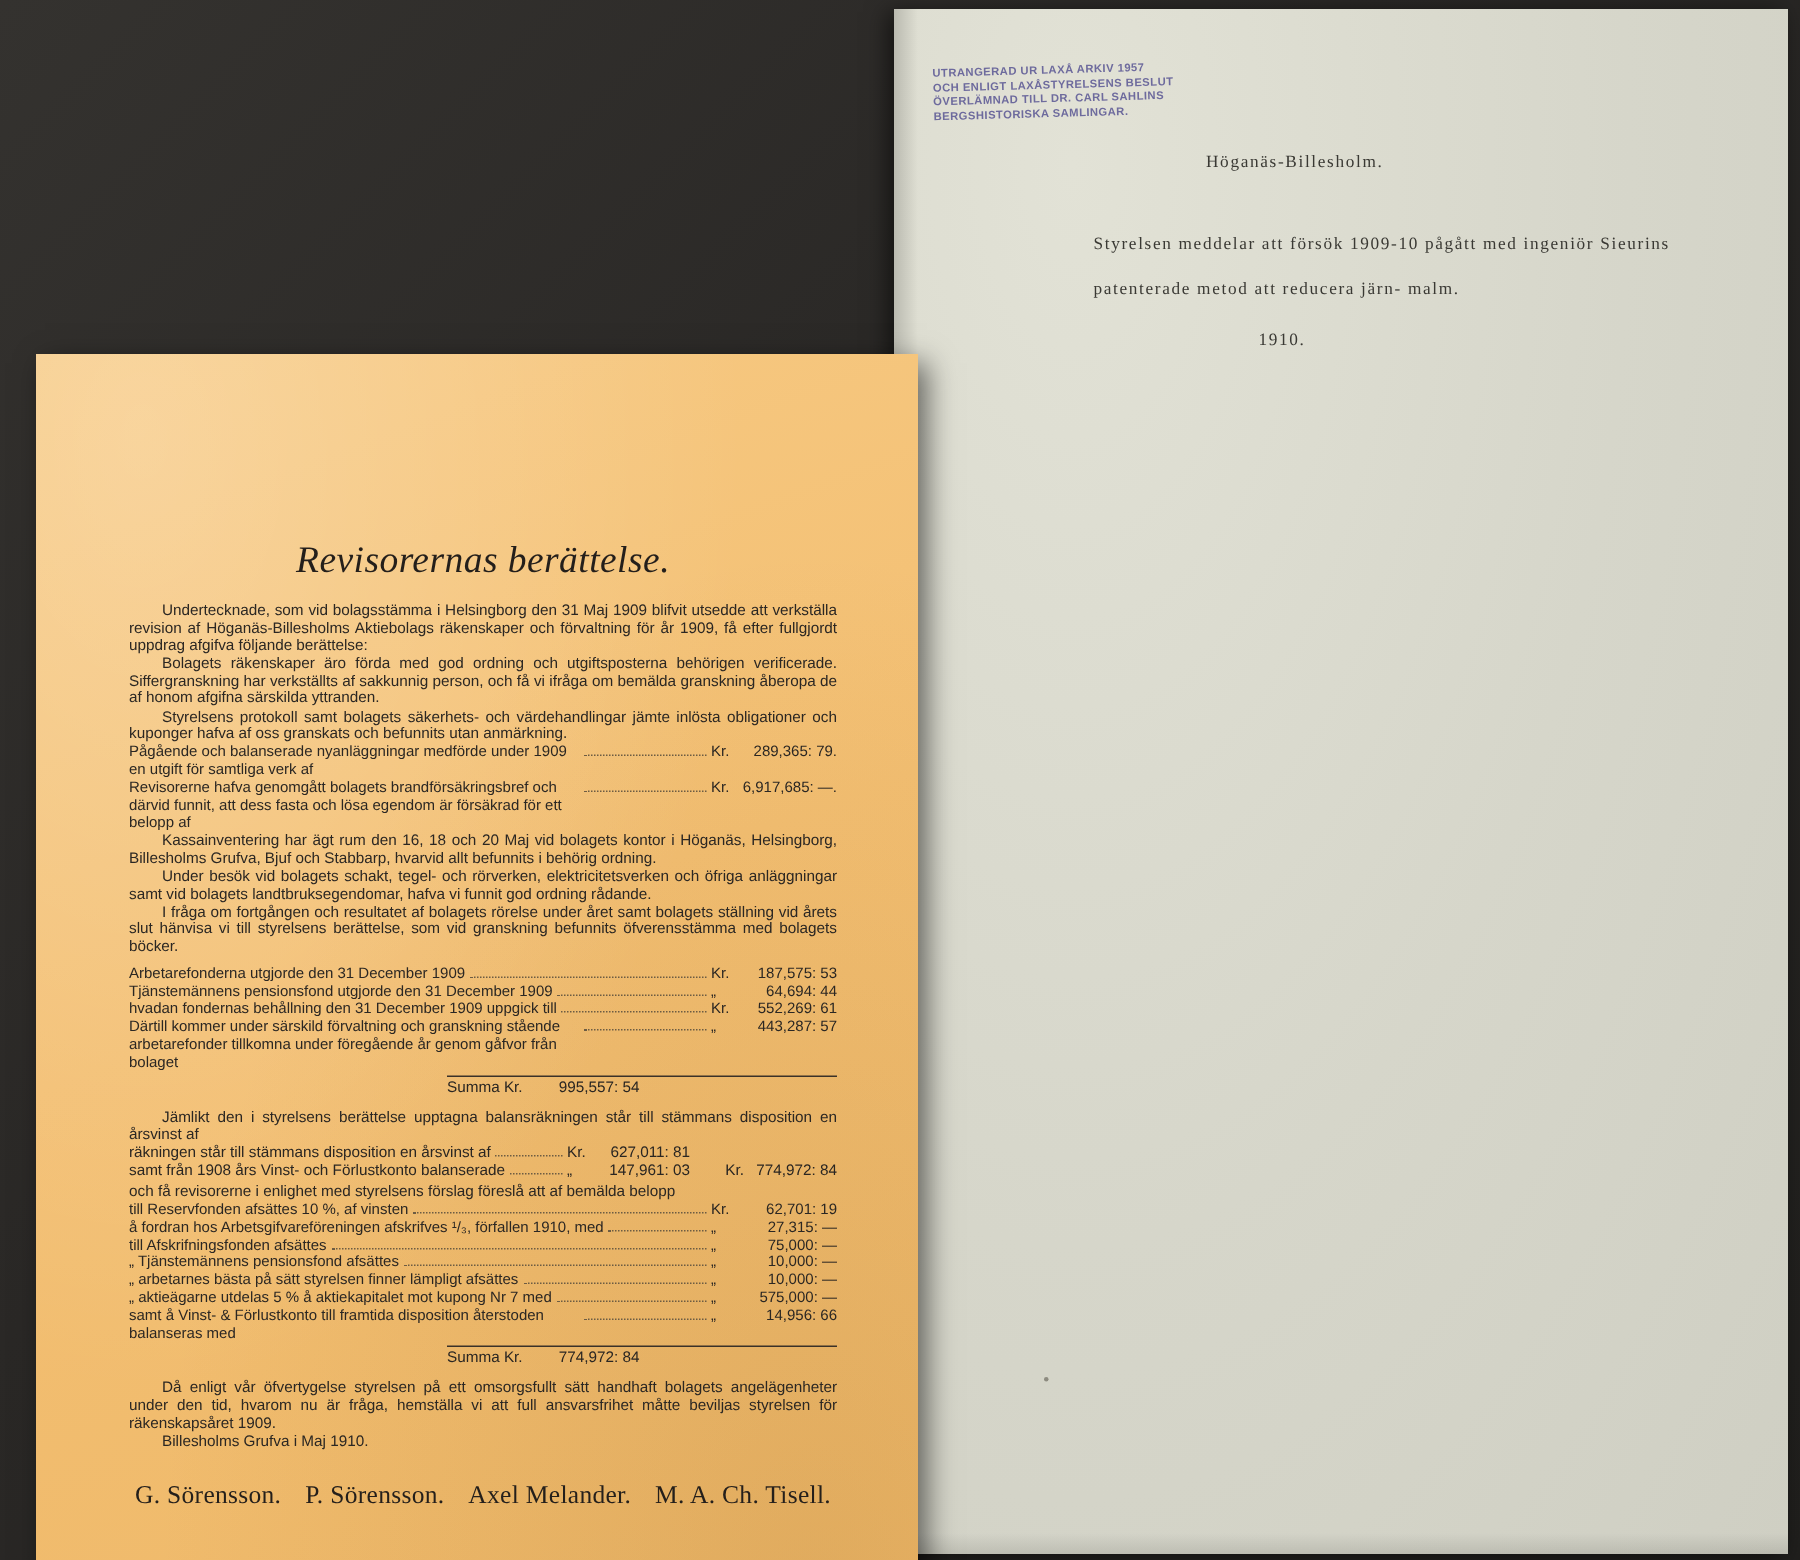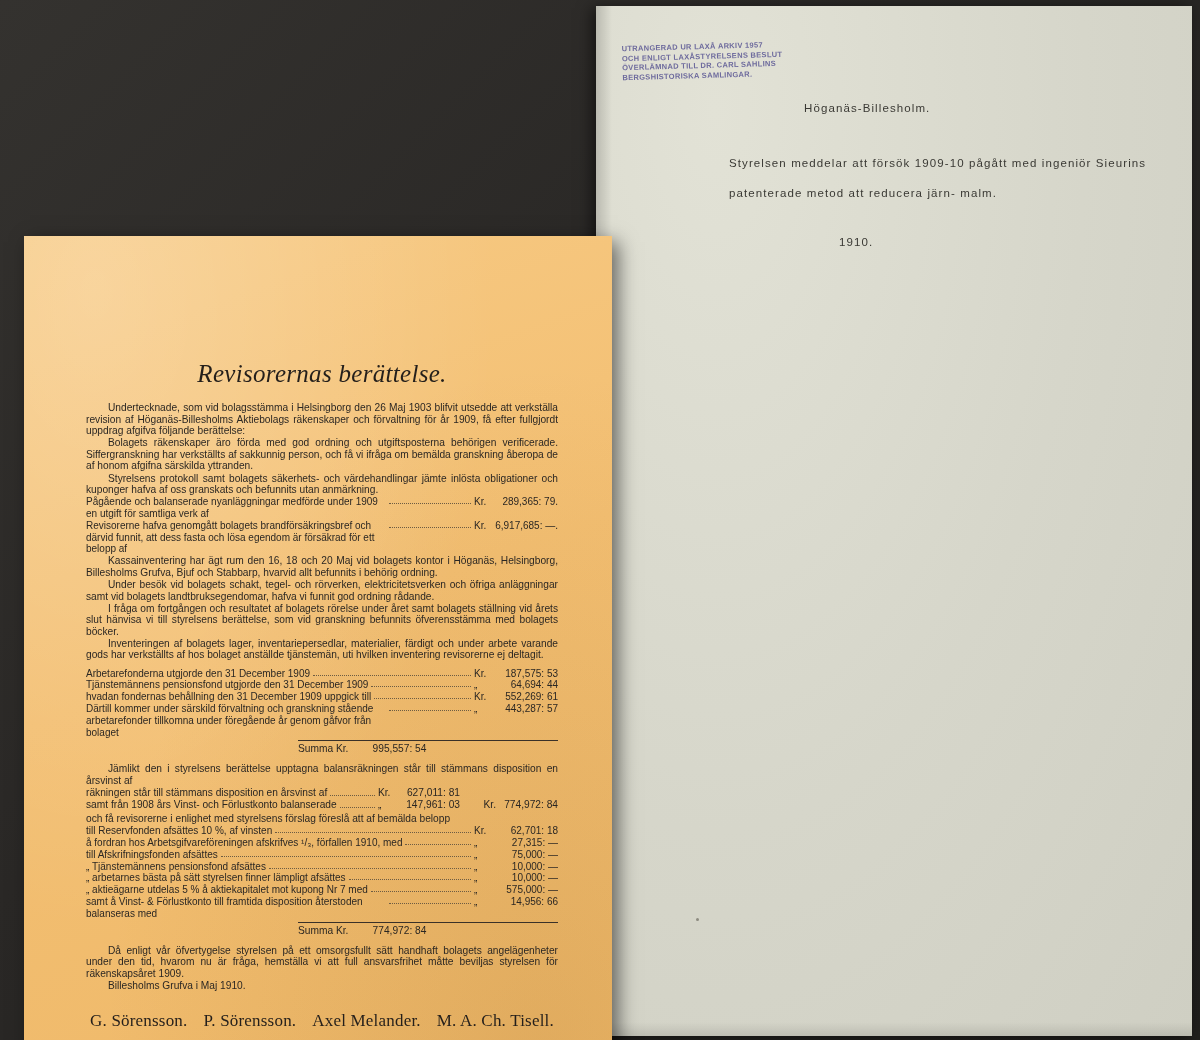--- a/index.html
+++ b/index.html
@@ -58,41 +58,41 @@
     font-size: 7.5px;
     letter-spacing: 0.3px;
     line-height: 9.5px;
     transform: rotate(-1.6deg);
     opacity: 0.78;
     white-space: pre;
     font-weight: bold;
   }
 
   .typed {
-    font-family: Liberation Sans, sans-serif;
+    font-family: Liberation Serif, serif;
     color: #3a3934;
     font-size: 11.5px;
     letter-spacing: 1.1px;
   }
   #typed-title {
     position: absolute;
     left: 208px;
     top: 96px;
   }
   #typed-body {
     position: absolute;
     left: 133px;
     top: 142px;
     width: 420px;
     line-height: 30px;
   }
   #typed-year {
     position: absolute;
     left: 243px;
-    top: 230px;
+    top: 215px;
   }
   #typed-dot {
     position: absolute;
     left: 100px;
     top: 912px;
     width: 3px;
     height: 3px;
     border-radius: 50%;
     background: #8d8b80;
   }
@@ -238,42 +238,41 @@
   <div id="typed-dot"></div>
 </div>
 
 <div id="report-sheet">
   <div class="sheet-grain"></div>
 
   <div id="report-inner">
 
     <h1 id="report-title">Revisorernas berättelse.</h1>
 
-    <p class="para"><span class="ind"></span><span>Undertecknade, som vid bolagsstämma i Helsingborg den 26 Maj 1903 blifvit utsedde att verkställa revision af Höganäs-Billesholms Aktiebolags räkenskaper och förvaltning för år 1909, få efter fullgjordt uppdrag afgifva följande berättelse:</span></p>
+    <p class="para"><span class="ind"></span><span>Undertecknade, som vid bolagsstämma i Helsingborg den 31 Maj 1909 blifvit utsedde att verkställa revision af Höganäs-Billesholms Aktiebolags räkenskaper och förvaltning för år 1909, få efter fullgjordt uppdrag afgifva följande berättelse:</span></p>
     <p class="para"><span class="ind"></span><span>Bolagets räkenskaper äro förda med god ordning och utgiftsposterna behörigen verificerade. Siffergranskning har verkställts af sakkunnig person, och få vi ifråga om bemälda granskning åberopa de af honom afgifna särskilda yttranden.</span></p>
     <p class="para"><span class="ind"></span><span>Styrelsens protokoll samt bolagets säkerhets- och värdehandlingar jämte inlösta obligationer och kuponger hafva af oss granskats och befunnits utan anmärkning.</span></p>
 
     <div class="dotline">
       <span class="lbl" style="max-width:300px; white-space:normal;">Pågående och balanserade nyanläggningar medförde under 1909 en utgift för samtliga verk af</span>
       <span class="fill"></span>
       <span class="cur">Kr.</span>
       <span class="amt">289,365: 79.</span>
     </div>
 
     <div class="dotline">
       <span class="lbl" style="max-width:300px; white-space:normal;">Revisorerne hafva genomgått bolagets brandförsäkringsbref och därvid funnit, att dess fasta och lösa egendom är försäkrad för ett belopp af</span>
       <span class="fill"></span>
       <span class="cur">Kr.</span>
       <span class="amt">6,917,685: —.</span>
     </div>
 
     <p class="para"><span class="ind"></span><span>Kassainventering har ägt rum den 16, 18 och 20 Maj vid bolagets kontor i Höganäs, Helsingborg, Billesholms Grufva, Bjuf och Stabbarp, hvarvid allt befunnits i behörig ordning.</span></p>
     <p class="para"><span class="ind"></span><span>Under besök vid bolagets schakt, tegel- och rörverken, elektricitetsverken och öfriga anläggningar samt vid bolagets landtbruksegendomar, hafva vi funnit god ordning rådande.</span></p>
     <p class="para"><span class="ind"></span><span>I fråga om fortgången och resultatet af bolagets rörelse under året samt bolagets ställning vid årets slut hänvisa vi till styrelsens berättelse, som vid granskning befunnits öfverensstämma med bolagets böcker.</span></p>
-    <p class="para"><span class="ind"></span><span>Inventeringen af bolagets lager, inventariepersedlar, materialier, färdigt och under arbete varande gods har verkställts af hos bolaget anställde tjänstemän, uti hvilken inventering revisorerne ej deltagit.</span></p>
 
     <div class="spacer6"></div>
 
     <div class="dotline">
       <span class="lbl">Arbetarefonderna utgjorde den 31 December 1909</span>
       <span class="fill"></span>
       <span class="cur">Kr.</span>
       <span class="amt">187,575: 53</span>
     </div>
     <div class="dotline">
@@ -321,21 +320,21 @@
       <span class="cur2">Kr.</span>
       <span class="amt2">774,972: 84</span>
     </div>
 
     <p class="para" style="margin-top:2px;"><span>och få revisorerne i enlighet med styrelsens förslag föreslå att af bemälda belopp</span></p>
 
     <div class="dotline">
       <span class="lbl">till Reservfonden afsättes 10 %, af vinsten</span>
       <span class="fill"></span>
       <span class="cur">Kr.</span>
-      <span class="amt">62,701: 18</span>
+      <span class="amt">62,701: 19</span>
     </div>
     <div class="dotline">
       <span class="lbl">å fordran hos Arbetsgifvareföreningen afskrifves ¹/₃, förfallen 1910, med</span>
       <span class="fill"></span>
       <span class="cur">„</span>
       <span class="amt">27,315: —</span>
     </div>
     <div class="dotline">
       <span class="lbl">till Afskrifningsfonden afsättes</span>
       <span class="fill"></span>

